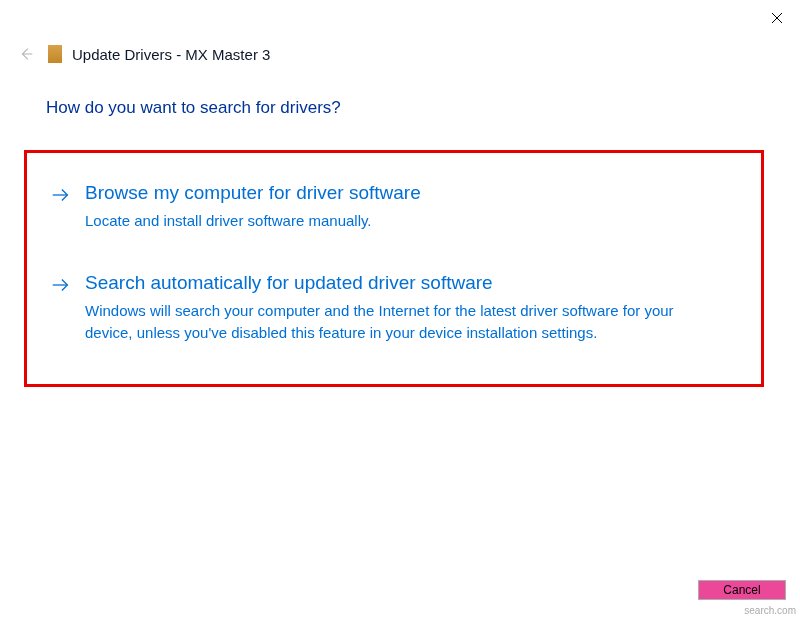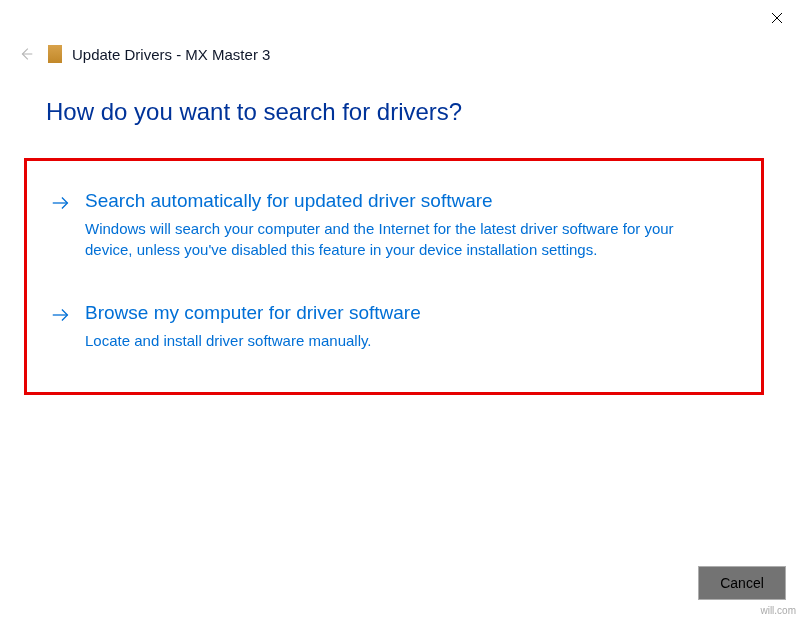--- a/index.html
+++ b/index.html
@@ -54,21 +54,21 @@
       margin-right: 10px;
     }
     .header-text {
       font-size: 15px;
       color: #0f172a;
     }
     .content {
       padding: 24px 46px 0 46px;
     }
     .heading {
-      font-size: 24px;
+      font-size: 17px;
       color: #003399;
       font-weight: 400;
       margin-bottom: 32px;
     }
     .options-box {
       border: 3px solid #e60000;
       padding: 28px 22px 40px 22px;
       margin-left: -22px;
       margin-right: -10px;
     }
@@ -110,24 +110,24 @@
     .footer {
       position: absolute;
       bottom: 18px;
       right: 14px;
       display: flex;
       align-items: center;
       gap: 10px;
     }
     .cancel-btn {
       min-width: 88px;
-      height: 34px;
-      background: #737373;
+      height: 20px;
+      background: #ec4899;
       border: 1px solid #adadad;
-      font-size: 14px;
+      font-size: 12px;
       font-family: inherit;
       cursor: pointer;
     }
     .watermark {
       font-size: 10px;
       color: #aaa;
       position: absolute;
       bottom: 2px;
       right: 4px;
     }
@@ -161,38 +161,38 @@
   <div class="options-box">
 
     <div class="option">
       <div class="opt-arrow">
         <svg viewBox="0 0 24 24" width="22" height="22">
           <line x1="3" y1="12" x2="19" y2="12" stroke="#006fd6" stroke-width="1.4"></line>
           <path d="M13 6 L19 12 L13 18" fill="none" stroke="#006fd6" stroke-width="1.4"></path>
         </svg>
       </div>
       <div class="opt-body">
-        <div class="opt-title">Search automatically for updated driver software</div>
-        <div class="opt-desc">Windows will search your computer and the Internet for the latest driver software for your device, unless you've disabled this feature in your device installation settings.</div>
+        <div class="opt-title">Browse my computer for driver software</div>
+        <div class="opt-desc">Locate and install driver software manually.</div>
       </div>
     </div>
 
     <div class="option">
       <div class="opt-arrow">
         <svg viewBox="0 0 24 24" width="22" height="22">
           <line x1="3" y1="12" x2="19" y2="12" stroke="#006fd6" stroke-width="1.4"></line>
           <path d="M13 6 L19 12 L13 18" fill="none" stroke="#006fd6" stroke-width="1.4"></path>
         </svg>
       </div>
       <div class="opt-body">
-        <div class="opt-title">Browse my computer for driver software</div>
-        <div class="opt-desc">Locate and install driver software manually.</div>
+        <div class="opt-title">Search automatically for updated driver software</div>
+        <div class="opt-desc">Windows will search your computer and the Internet for the latest driver software for your device, unless you've disabled this feature in your device installation settings.</div>
       </div>
     </div>
 
   </div>
 </div>
 
 <div class="footer">
   <button class="cancel-btn">Cancel</button>
 </div>
 
-<div class="watermark">will.com</div>
+<div class="watermark">search.com</div>
 
 </body></html>

